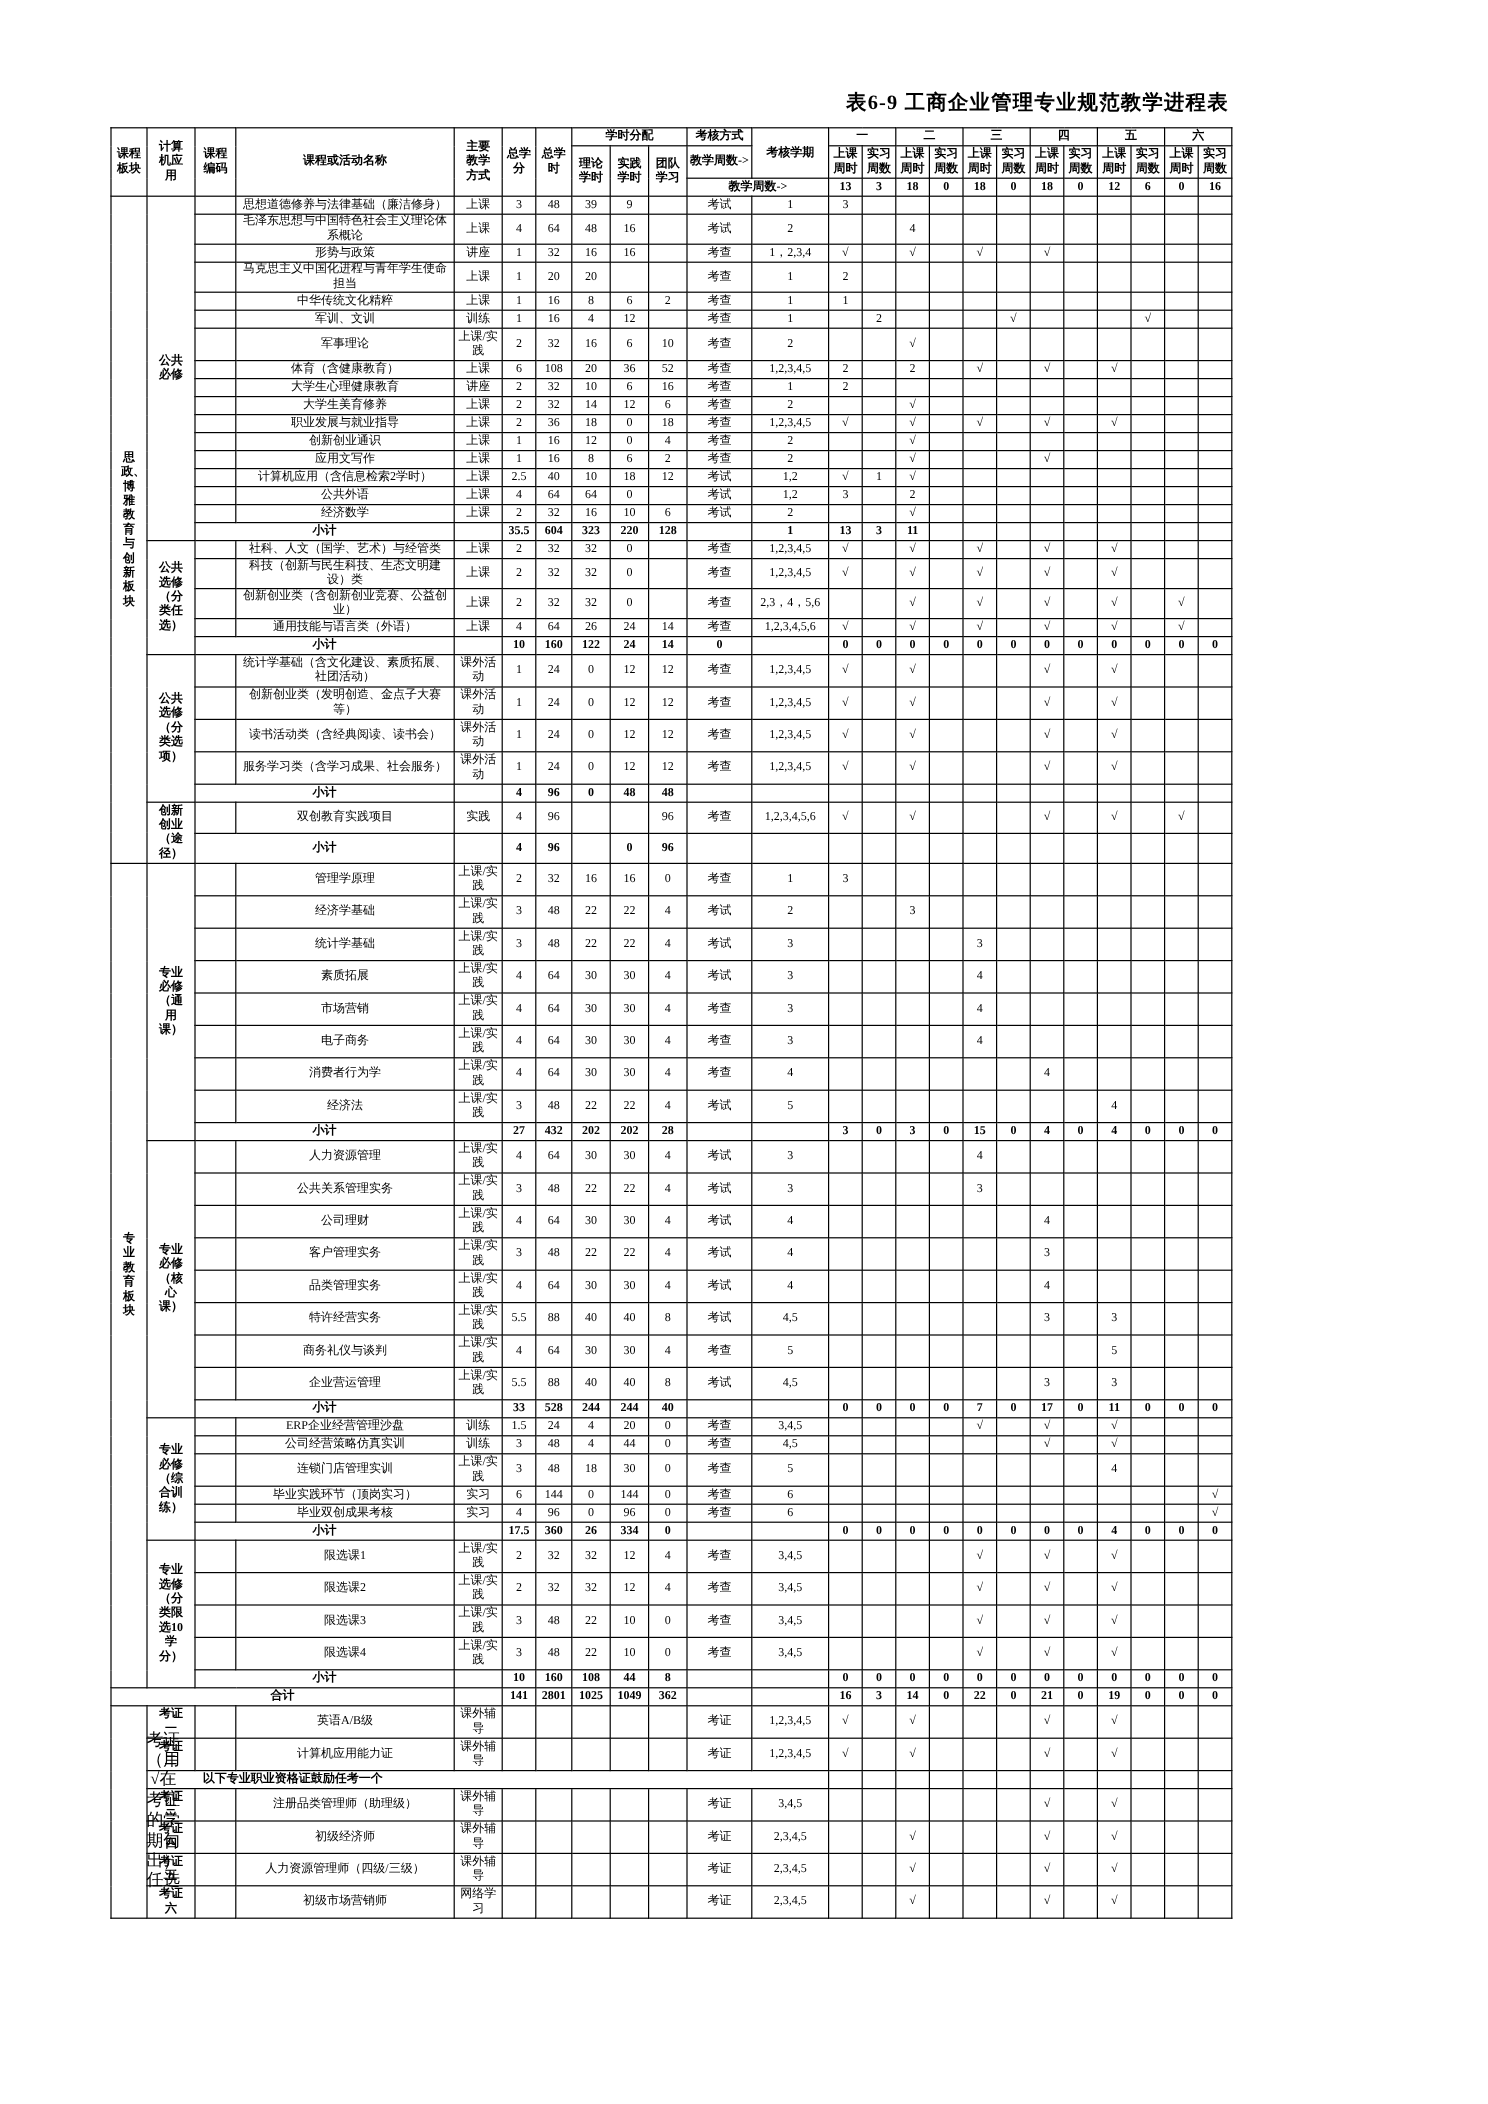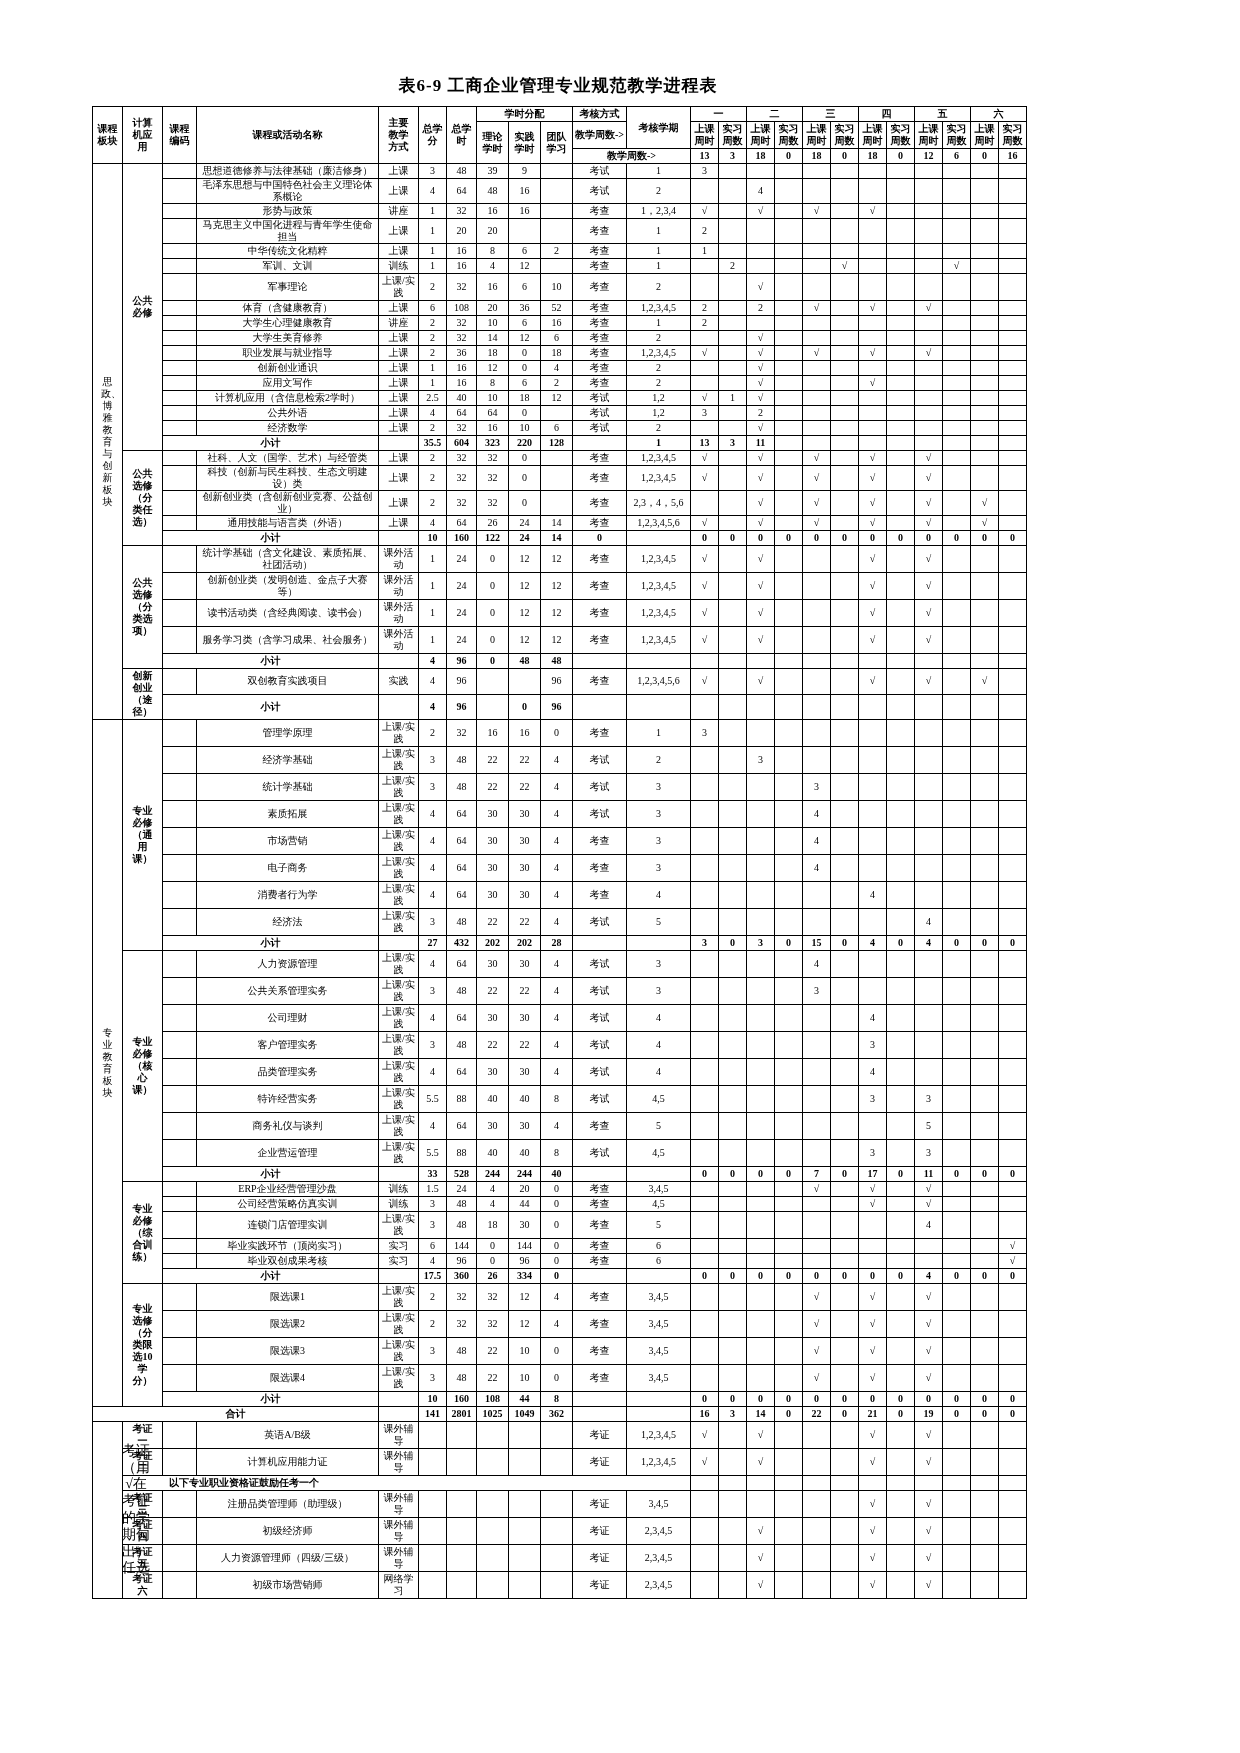--- a/index.html
+++ b/index.html
@@ -1,27 +1,27 @@
 <!DOCTYPE html>
 <html><head>
 <meta charset="utf-8">
 <style>
   * { margin:0; padding:0; box-sizing:border-box; }
   html,body { background:#fff; }
   body { width:1240px; height:1753px; font-family:"Liberation Serif","DejaVu Serif",serif; color:#000; }
   .page { position:relative; width:1240px; height:1753px; background:#fff; overflow:hidden; }
-  .title { padding-top:74px; width:932px; margin-left:92px; text-align:center; font-size:17px; font-weight:bold; letter-spacing:1px; }
+  .title { padding-top:74px; width:932px; margin-left:92px; text-align:right; font-size:17px; font-weight:bold; letter-spacing:1px; }
   table.sched { border-collapse:collapse; table-layout:fixed; width:934px; margin:9px 0 0 92px; }
   .sched th, .sched td { border:1px solid #000; text-align:center; vertical-align:middle; font-size:10px; line-height:1.2; padding:1px 1px; word-break:break-all; }
   .sched thead th { font-weight:bold; }
   .sched tbody td { height:14px; }
   tr.subtotal td { font-weight:bold; }
   .inner-v { margin:0 auto; word-break:break-all; text-align:center; }
   .vhead { width:22px; }
-  .vblock { width:13px; font-weight:normal; }
+  .vblock { width:13px; font-weight:bold; }
   .vcert { width:28px; font-weight:normal; font-size:14px;margin-left:28px; }
   .vtype { width:26px; font-weight:bold;text-align:center; }
   td.namecell { padding:0 2px;margin-top:19px; }
   .note-cell { text-align:left !important; padding-left:46px !important; font-weight:bold; }
   .nowrap { white-space:nowrap; }
   .small { font-size:8.5px; }
 </style>
 </head>
 <body>
 

